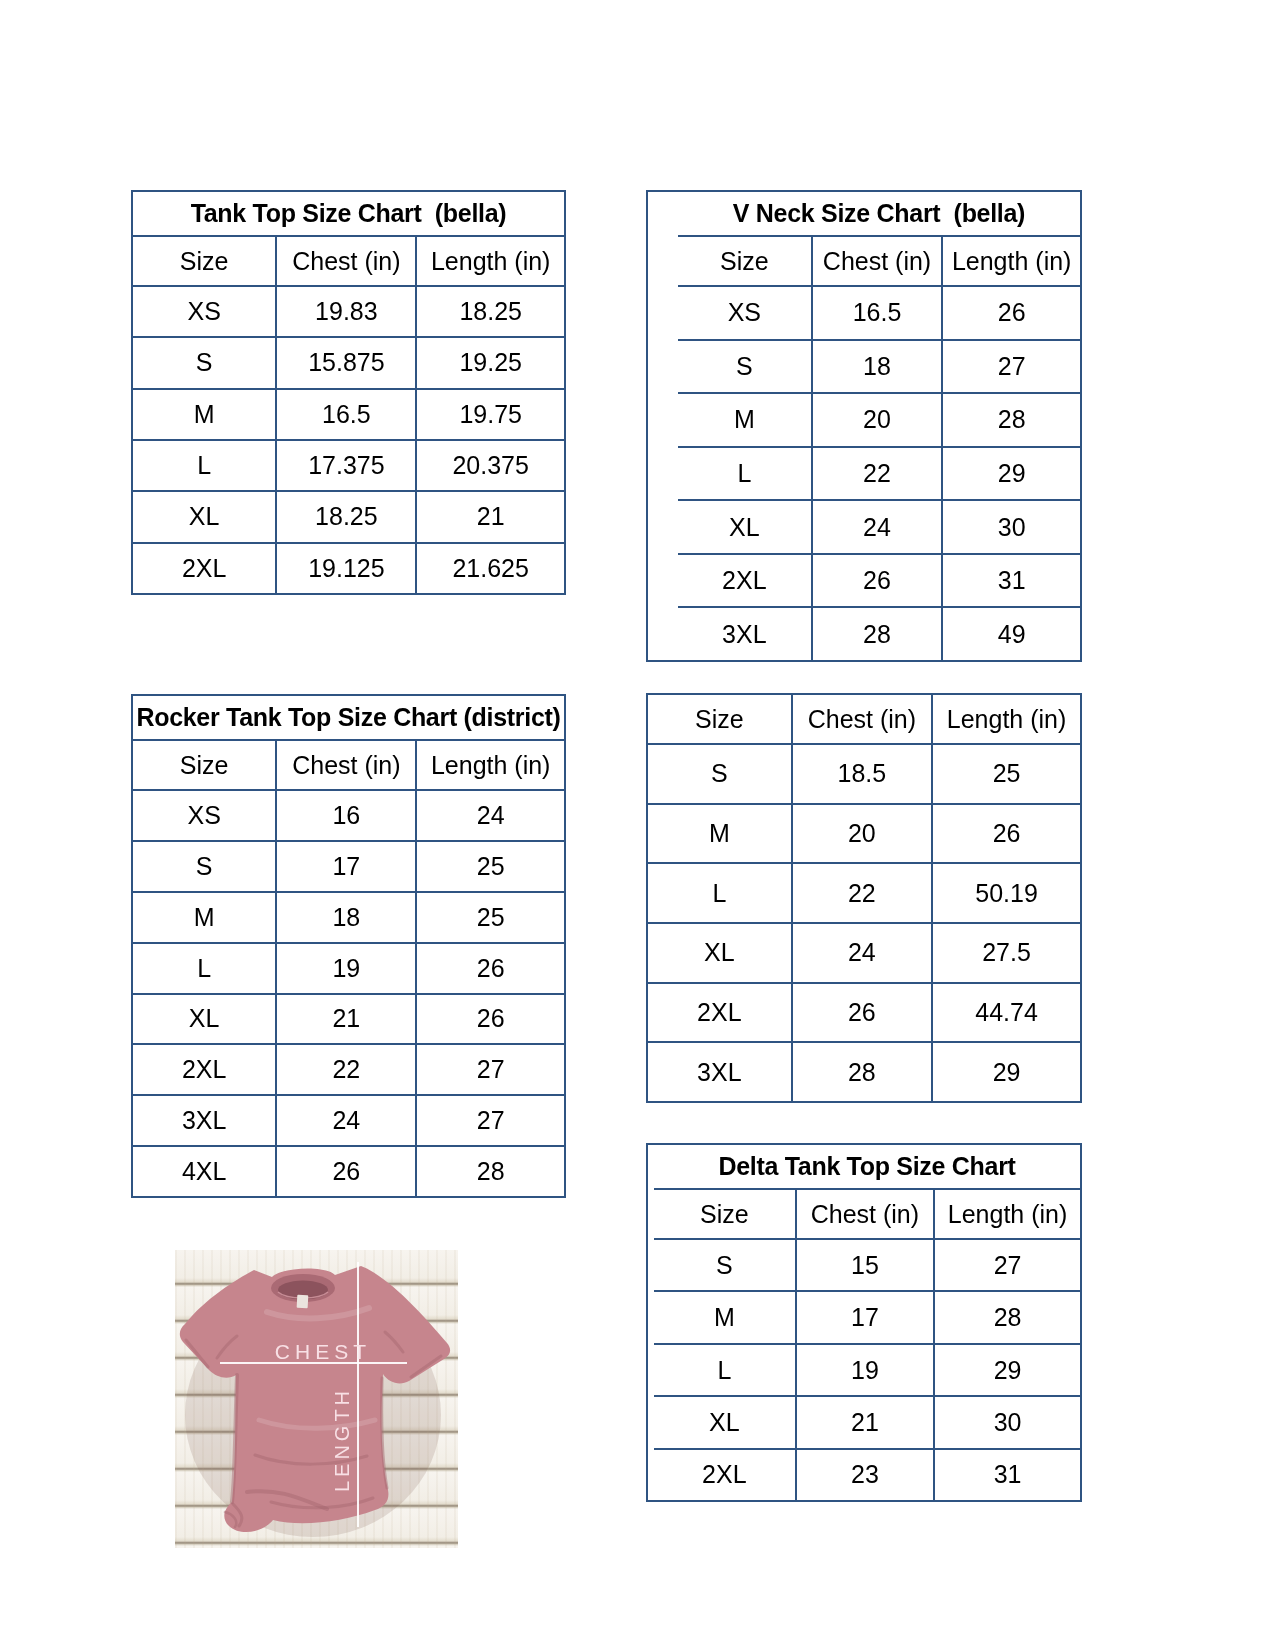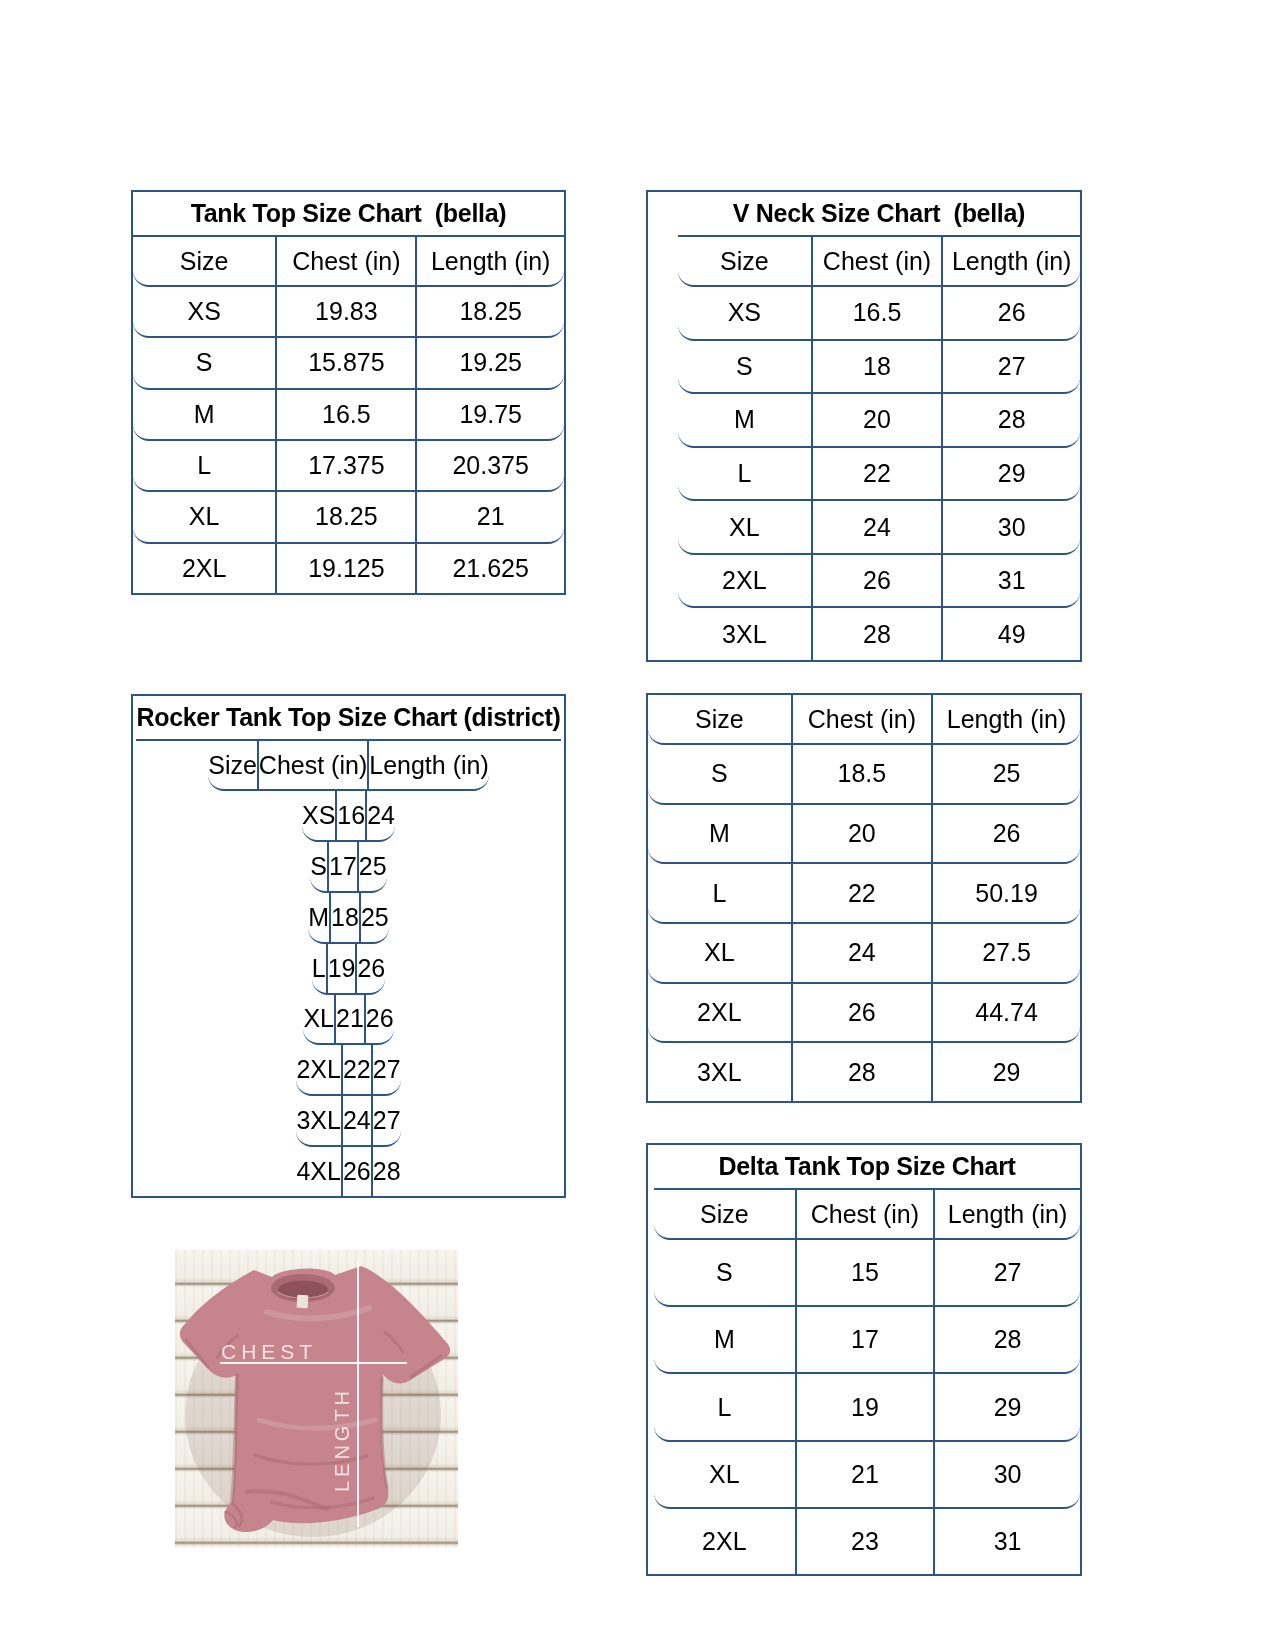--- a/index.html
+++ b/index.html
@@ -20,31 +20,31 @@
   
   .size-table{
     position:absolute;
     display:flex;flex-direction:column;
     border:2px solid var(--table-border);
     background:#ffffff;
     font-size:25px;
   }
   .t1{left:131px;top:190px;width:435px;height:405px;}
   .t2{left:646px;top:190px;width:436px;height:472px;padding-left:30px;}
-  .t3{left:131px;top:694px;width:435px;height:504px;align-items:center;}
+  .t3{left:131px;top:694px;width:435px;height:504px;}
   .t4{left:646px;top:693px;width:436px;height:410px;}
-  .t5{left:646px;top:1143px;width:436px;height:433px;padding-left:6px;}
+  .t5{left:646px;top:1143px;width:436px;height:359px;padding-left:6px;}
 
   .t-title{
     flex:0 0 45px;
     display:flex;align-items:center;justify-content:center;
     font-weight:bold;letter-spacing:-0.3px;white-space:pre;
     border-bottom:2px solid var(--table-border);
   }
-  .t-row{display:flex;border-bottom:2px solid var(--table-border);border-radius:16px;}
+  .t-row{display:flex;border-bottom:2px solid var(--table-border);}
   .t-row:last-child{border-bottom:none;}
   .t-head{flex:0 0 50px;}
   .t-data{flex:1 1 0;}
   .t-cell{
     flex:1 1 0;
     display:flex;align-items:center;justify-content:center;
     border-right:2px solid var(--table-border);
     white-space:nowrap;
   }
   .t-cell:nth-child(2){flex:0.97 1 0;}
@@ -74,21 +74,21 @@
   .measure-h{
     position:absolute;left:45px;top:112px;width:187px;height:2px;
     background:var(--measure-line);z-index:3;
   }
   .measure-v{
     position:absolute;left:182px;top:12px;width:2px;height:265px;
     background:var(--measure-line);z-index:3;
   }
   .chest-label{
     position:absolute;left:46px;top:90px;width:150px;z-index:4;
-    text-align:left;font-size:21px;letter-spacing:5px;
+    text-align:right;font-size:21px;letter-spacing:5px;
     color:var(--measure-label);
   }
   .length-label{
     position:absolute;left:110px;top:178px;width:115px;z-index:4;
     text-align:center;font-size:20px;letter-spacing:4px;
     color:var(--measure-label);
     transform:rotate(-90deg);
   }
 </style>
 </head>

